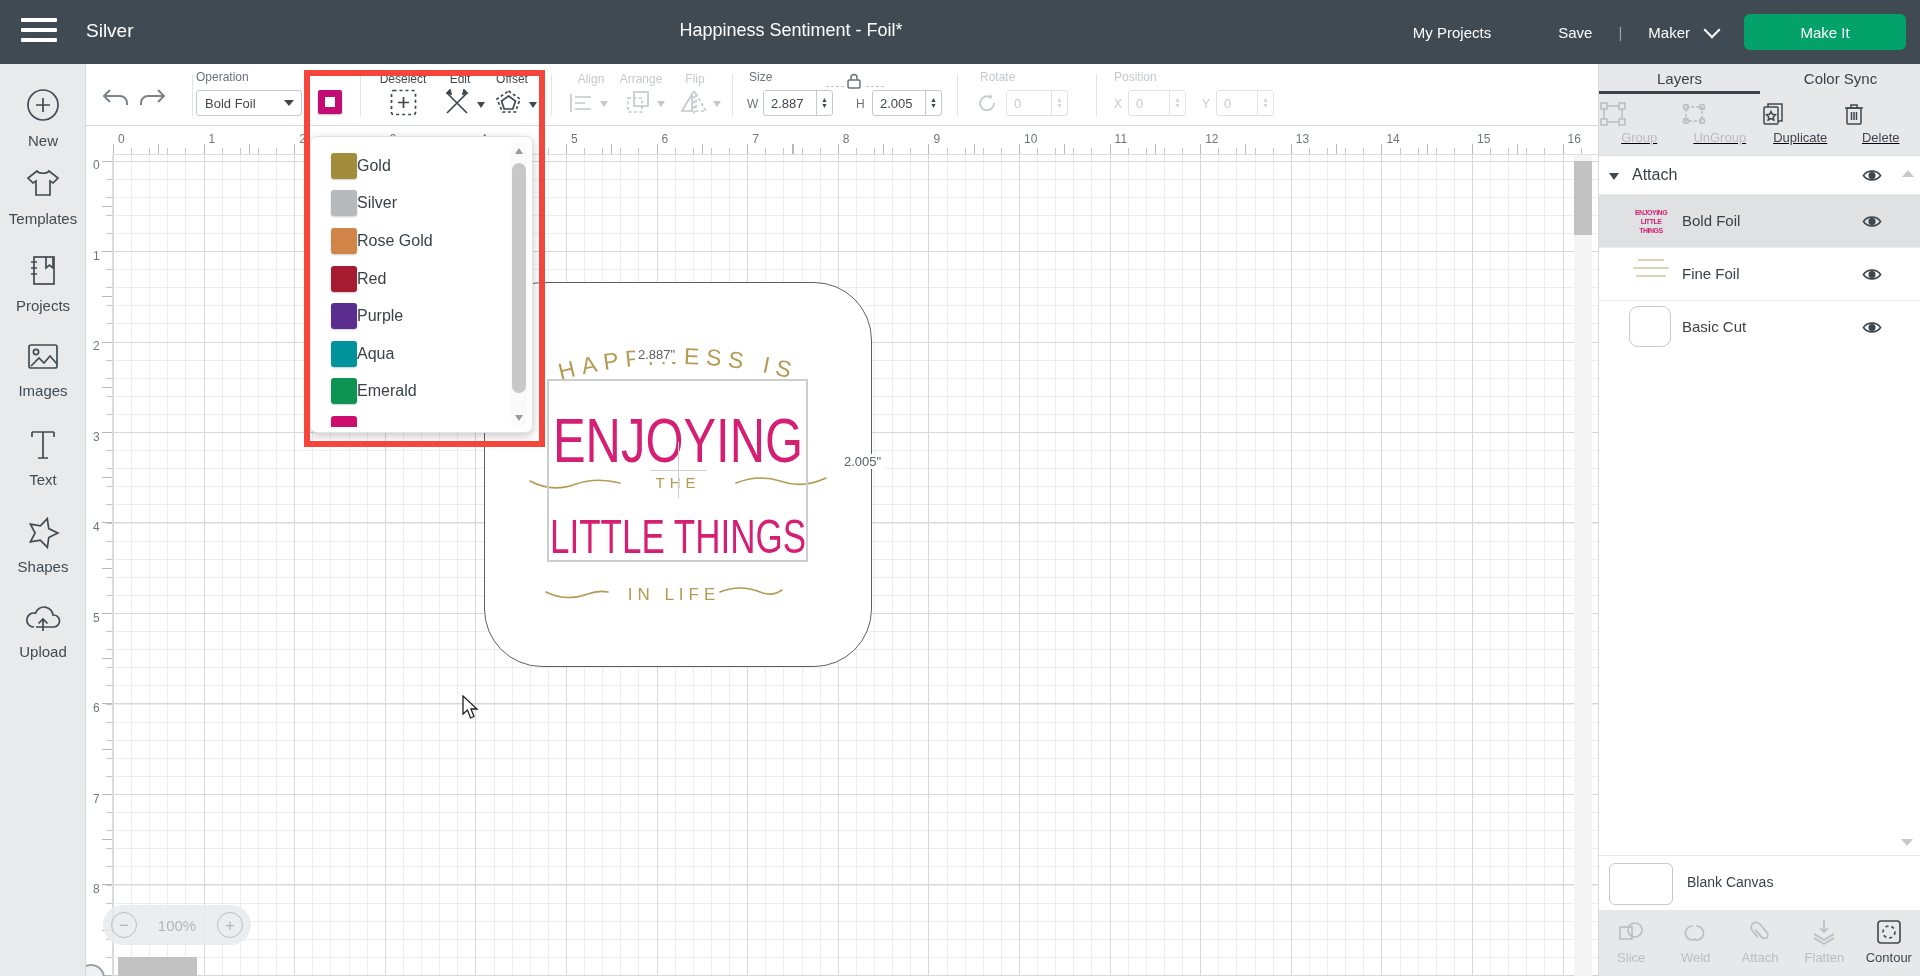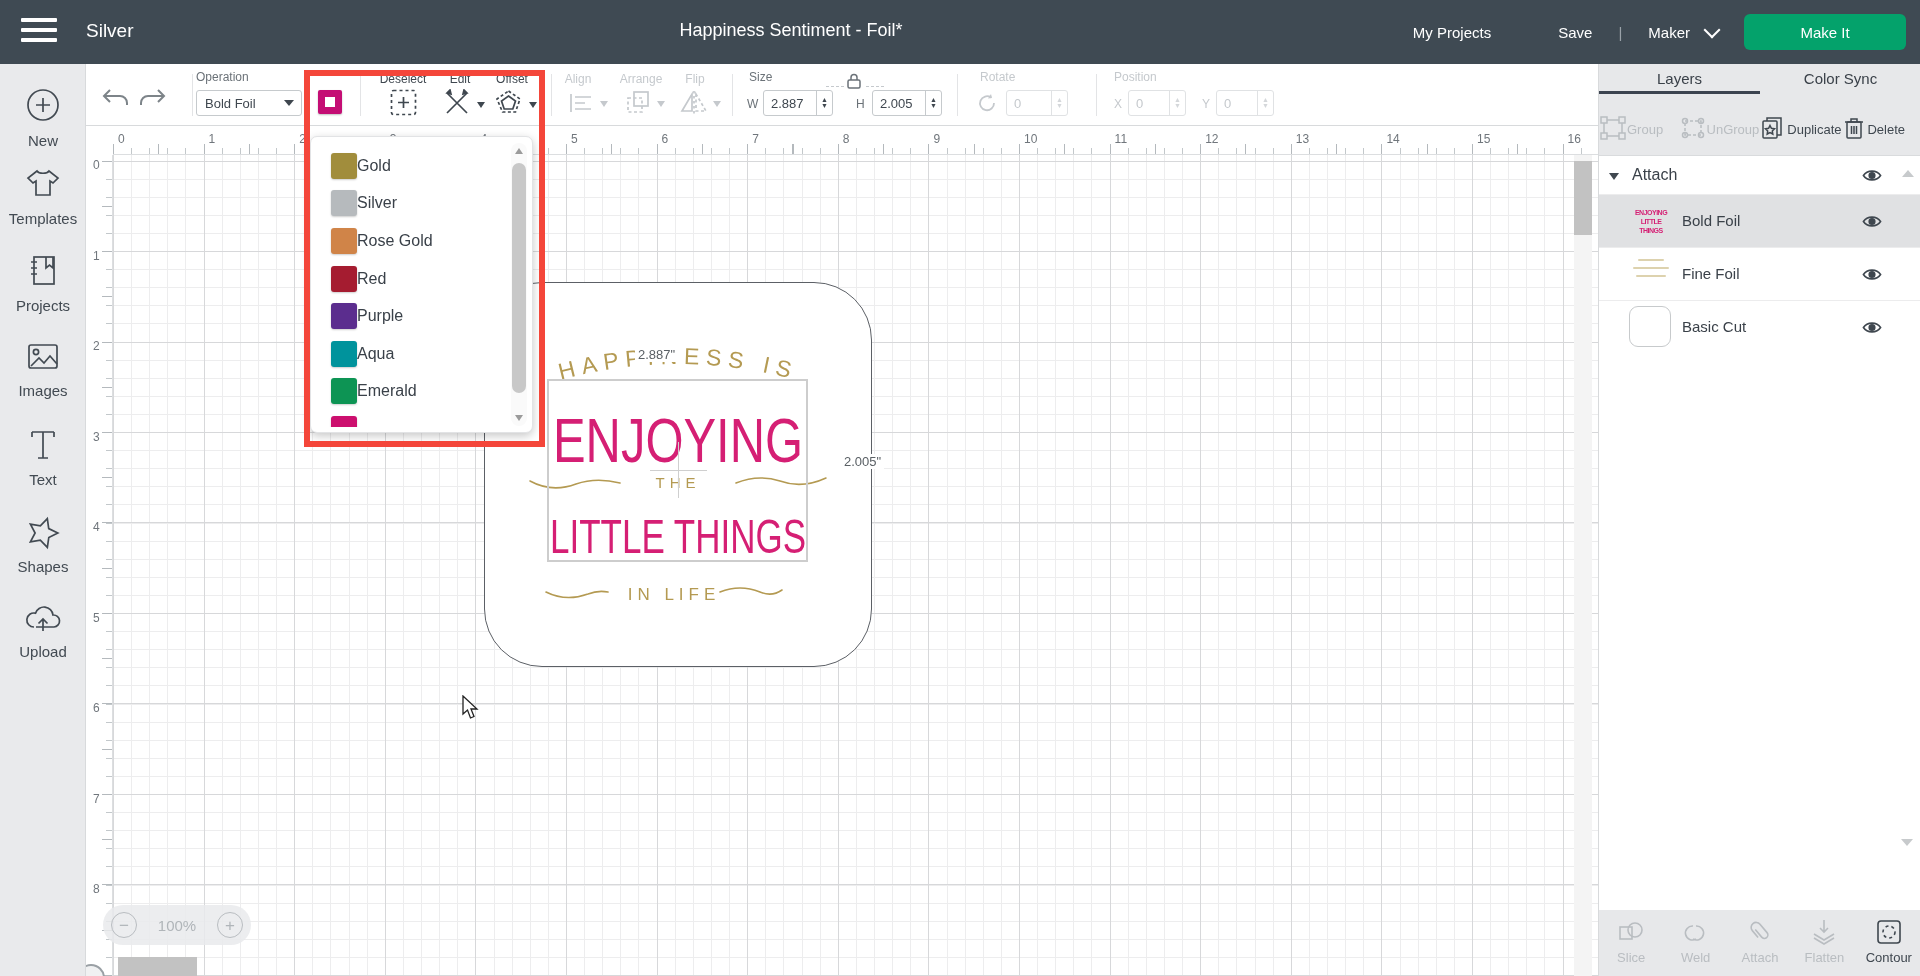--- a/index.html
+++ b/index.html
@@ -99,21 +99,21 @@
   .ds-down { bottom:5px; border-top:6px solid #9b9b9b; }
   .ds-thumb { position:absolute; left:1px; top:20px; width:14px; height:230px; background:#c8c8c8; border-radius:7px; }
   .red-rect { position:absolute; left:304px; top:70px; width:241px; height:377px; border:6px solid #f4463a; z-index:50; pointer-events:none; }
 
   
   .panel { position:absolute; left:1598px; top:64px; width:322px; height:912px; background:#fff; border-left:1px solid #d8dadc; z-index:20;padding-left:48px; }
   .tabs { position:absolute; left:0; top:0; width:322px; height:30px; background:#e7e8ea; display:flex; }
   .tab { flex:1; text-align:center; font-size:15px; color:#3a4149; line-height:30px; cursor:pointer; position:relative; }
   .tab.active::after { content:""; position:absolute; left:0; right:0; bottom:0; height:3px; background:#3c4450; }
   .actions { position:absolute; left:0; top:30px; width:322px; height:62px; background:#e7e8ea; border-bottom:1px solid #d9dbdd; display:flex; }
-  .action { flex:1; display:flex; flex-direction:row; align-items:center; padding-top:7px; background:none; border:none; cursor:pointer; font-family:inherit; }
+  .action { flex:1; display:flex; flex-direction:column; padding-top:7px; background:none; border:none; cursor:pointer; font-family:inherit;text-decoration:underline; }
   .action .lbl { font-size:13px; margin-top:3px; }
   .action.dis { cursor:default; }
   .action.dis .lbl { color:#b9bdc1; }
   .action.dark .lbl { color:#3f474f; }
   .action.dis svg { stroke:#b9bdc1; }
   .action.dark svg { stroke:#3f474f; }
   .layer-head { position:absolute; left:0; top:96px; width:322px; height:34px; }
   .layer-head .name { position:absolute; left:33px; top:6px; font-size:16px; color:#3a4149; }
   .tri-down { position:absolute; left:10px; top:13px; width:0; height:0; border-left:5.5px solid transparent; border-right:5.5px solid transparent; border-top:7px solid #3f474f; }
   .eye { position:absolute; right:38px; }
@@ -255,21 +255,21 @@
     <div class="tb-lbl dark center" style="left:426px;top:8px">Offset</div>
     <button class="tb-btn" style="left:409px;top:25px">
       <svg width="44" height="27" viewBox="0 0 44 27" class="tool-icon">
           <path d="M13.5 2L25 10l-4.5 13h-13L2 10z" stroke-dasharray="3 2.4"></path>
           <path d="M13.5 7l7 5-2.7 8h-8.6L6.5 12z"></path>
           <path d="M36 12h8l-4 6z" fill="#3f474f" stroke="none" transform="translate(-2,1)"></path>
         </svg>
     </button>
     <div class="tb-div" style="left:465px"></div>
 
-    <div class="tb-lbl dis center" style="left:492px;top:8px">Align</div>
+    <div class="tb-lbl dis center" style="left:505px;top:8px">Align</div>
     <button class="tb-btn" style="left:482px;top:27px">
       <svg width="40" height="24" viewBox="0 0 40 24" class="tool-icon dis">
           <path d="M3 3v18M7 6h16M7 12h10M7 18h16"></path>
           <path d="M32 10h8l-4 6z" fill="#c5c9cd" stroke="none"></path>
         </svg>
     </button>
 
     <div class="tb-lbl dis center" style="left:555px;top:8px">Arrange</div>
     <button class="tb-btn" style="left:539px;top:26px">
       <svg width="40" height="25" viewBox="0 0 40 25" class="tool-icon dis">
@@ -566,20 +566,24 @@
       <span class="name">Basic Cut</span>
       <span class="eye" style="top:19px">
         <svg width="22" height="15" viewBox="0 0 20 14" fill="none" stroke="#3f474f" stroke-width="1.5">
             <path d="M2 7C5.5 1.5 14.5 1.5 18 7 14.5 12.5 5.5 12.5 2 7Z"></path>
             <circle cx="10" cy="7" r="2.6" fill="#3f474f"></circle>
           </svg>
       </span>
     </div>
     <span class="scroll-tri" style="top:775px;border-top:7px solid #c7cacc"></span>
 
+    <div class="blank-sec">
+      <div class="blank-swatch"></div>
+      <span class="blank-lbl">Blank Canvas</span>
+    </div>
 
     <div class="btools">
       <button class="btool">
         <svg width="30" height="28" viewBox="0 0 30 28">
             <rect x="4" y="9" width="12" height="12"></rect>
             <circle cx="19" cy="12" r="7"></circle>
           </svg>
         <span class="lbl">Slice</span>
       </button>
       <button class="btool">

